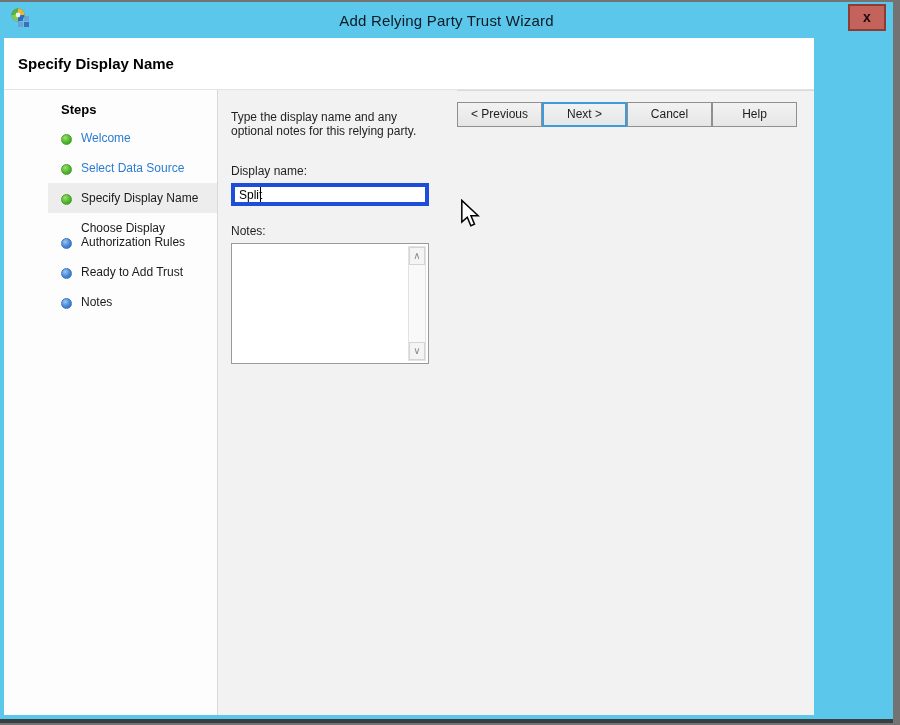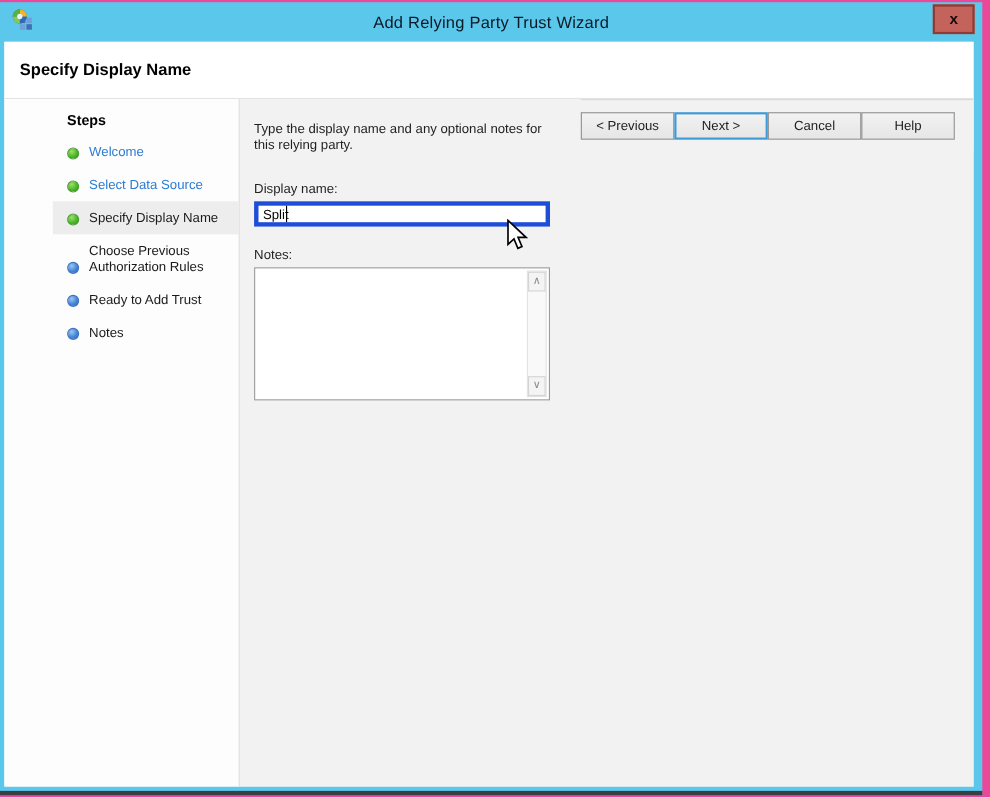--- a/index.html
+++ b/index.html
@@ -1,17 +1,17 @@
 <!DOCTYPE html>
 <html><head>
 <meta charset="utf-8">
 <style>
   * { margin:0; padding:0; box-sizing:border-box; }
   html,body { width:900px; height:725px; background:#ffffff; font-family:"Liberation Sans", sans-serif; overflow:hidden; }
-  .desktop { position:relative; width:900px; height:725px; background:#ec4899; }
+  .desktop { position:relative; width:900px; height:725px; background:#737373; }
 
   
   .window {
     position:absolute; left:0; top:2px; width:893px; height:721px;
     background:#5bc7ea;
   }
   .bottom-shadow { position:absolute; left:0; top:719px; width:893px; height:4px; background:#3a3f44; }
 
   .titlebar {
     position:absolute; left:0; top:0; width:100%; height:36px;
@@ -23,21 +23,21 @@
   }
   .close-btn {
     position:absolute; right:7px; top:2px; width:38px; height:27px;
     background:#c4635c; border:2px solid #8e3b33;
     color:#1a0b0b; font-weight:bold; font-size:14px; line-height:22px; text-align:center;
     cursor:default;
   }
 
   
   .frame {
-    position:absolute; left:4px; top:36px; width:881px; height:677px;
+    position:absolute; left:4px; top:36px; width:810px; height:677px;
     background:#ffffff; display:flex; flex-direction:column;
   }
   .page-header {
     height:52px; background:#ffffff; border-bottom:1px solid #e4e4e4;
     display:flex; align-items:center; padding-left:14px;
   }
   .page-header h1 { font-size:15px; font-weight:bold; color:#000; }
 
   .body-row { flex:1; display:flex; min-height:0; }
 
@@ -135,21 +135,21 @@
           <div class="step-item done link">
             <span class="bullet"></span>
             <span class="lbl">Select Data Source</span>
           </div>
           <div class="step-item done current">
             <span class="bullet"></span>
             <span class="lbl">Specify Display Name</span>
           </div>
           <div class="step-item pending">
             <span class="bullet"></span>
-            <span class="lbl">Choose Previous Authorization Rules</span>
+            <span class="lbl">Choose Display Authorization Rules</span>
           </div>
           <div class="step-item pending">
             <span class="bullet"></span>
             <span class="lbl">Ready to Add Trust</span>
           </div>
           <div class="step-item pending">
             <span class="bullet"></span>
             <span class="lbl">Notes</span>
           </div>
         </div>

